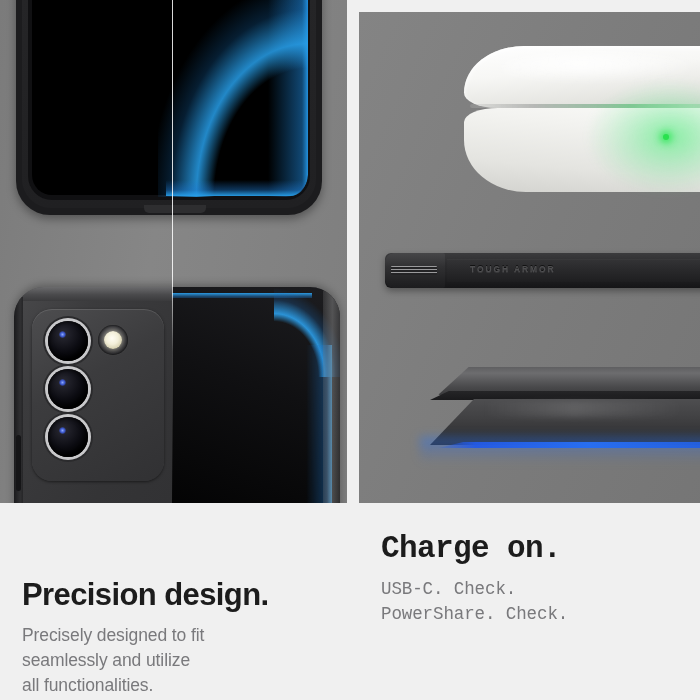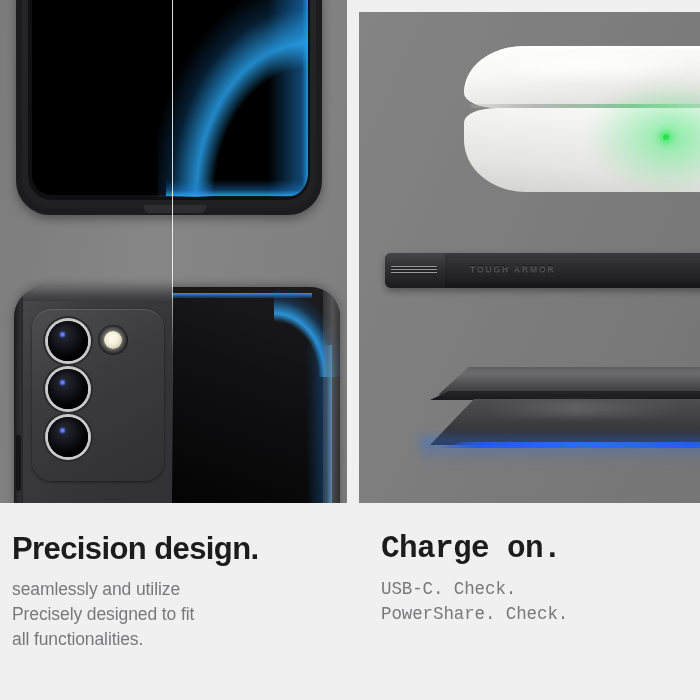--- a/index.html
+++ b/index.html
@@ -274,21 +274,21 @@
     background:linear-gradient(180deg,rgba(50,120,235,.55) 0%,rgba(45,105,220,.25) 45%,rgba(0,0,0,0) 100%);
     filter:blur(5px);
   }
 
   
   .text-band{
     position:absolute; left:0; top:503px; width:700px; height:197px;
     background:#f0f0f0;
   }
   .col{ position:absolute; top:0; }
-  .col-left{ left:12px; width:320px; }
+  .col-left{ left:22px; width:320px;margin-top:46px; }
   .col-right{ left:381px; width:310px;font-family:Liberation Mono, monospace; }
   .headline{
     font-size:31px; font-weight:700; color:#1c1c1c;
     letter-spacing:-.6px; line-height:1;
     margin-top:30px;
   }
   .subtext{
     font-size:17.5px; color:#79797c; line-height:1.42;
     margin-top:13px; letter-spacing:-.1px;
   }
@@ -365,22 +365,22 @@
         <div class="blue-led"></div>
       </div>
     </div>
   </div>
 
   <div class="text-band">
 
     <div class="col col-left">
       <div class="headline">Precision design.</div>
       <div class="subtext">
+        <div>Precisely designed to fit</div>
         <div>seamlessly and utilize</div>
-        <div>Precisely designed to fit</div>
         <div>all functionalities.</div>
       </div>
     </div>
 
     <div class="col col-right">
       <div class="headline">Charge on.</div>
       <div class="subtext">
         <div>USB-C. Check.</div>
         <div>PowerShare. Check.</div>
       </div>

